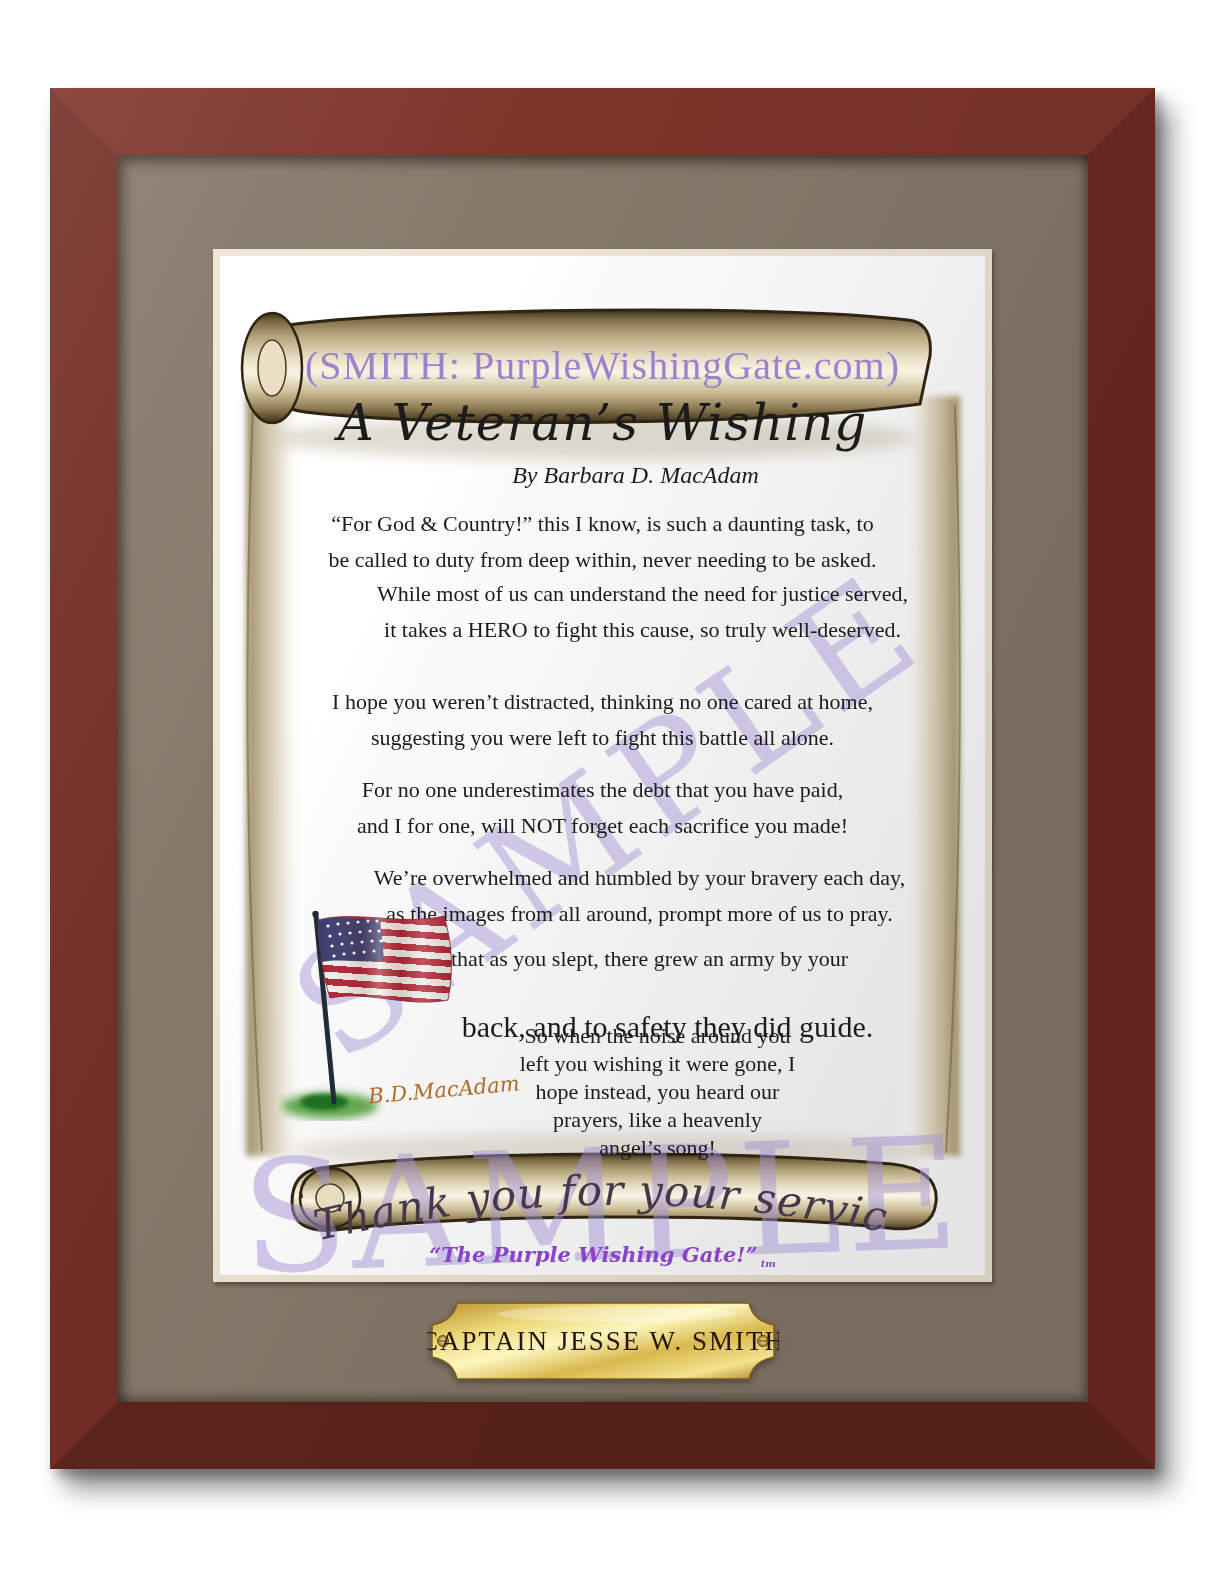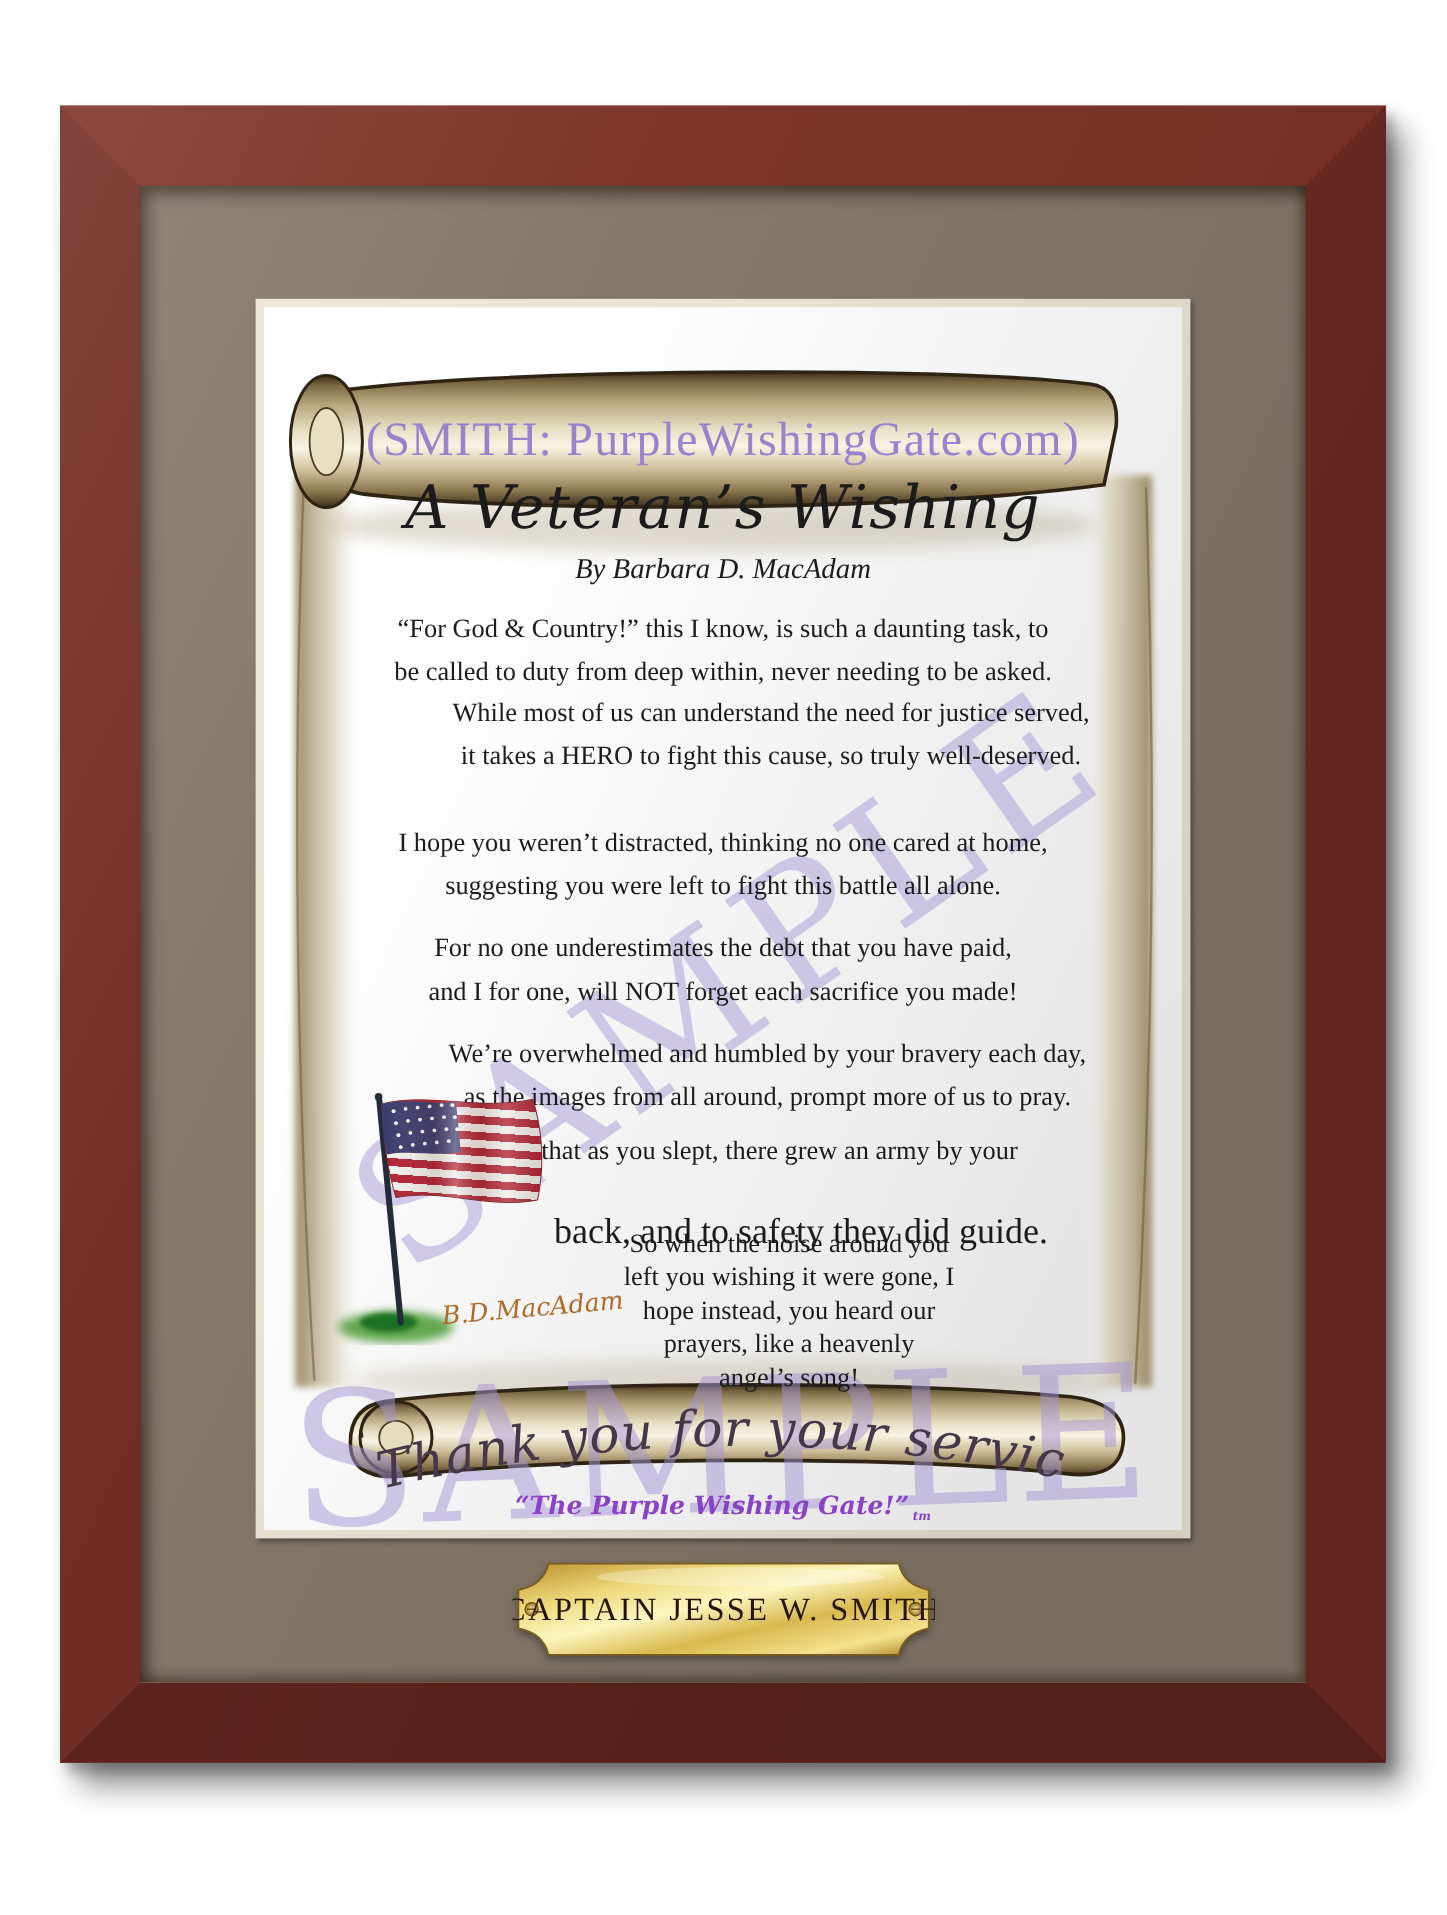--- a/index.html
+++ b/index.html
@@ -41,21 +41,21 @@
   .wm{position:absolute;z-index:2;font-family:"DejaVu Serif",serif;color:rgba(164,148,214,.48);white-space:nowrap;}
   .wm-diag{left:388px;top:560px;font-size:145px;letter-spacing:12px;transform:translate(-50%,-50%) rotate(-35deg);}
   .wm-bottom{left:382px;top:950px;font-size:155px;letter-spacing:4px;transform:translate(-50%,-50%) rotate(-2deg);color:rgba(164,148,214,.5);}
   .wm-top{
     position:absolute;z-index:3;left:0;top:86px;width:100%;text-align:center;
     font-family:"Liberation Serif",serif;font-size:40px;color:#9b82cf;letter-spacing:1px;
   }
 
   .art-text{position:absolute;left:0;width:100%;text-align:center;z-index:3;color:#1b1b1b;}
   .title{top:138px;font-family:"DejaVu Serif",serif;font-style:italic;font-size:50px;letter-spacing:1px;}
-  .byline{top:206px;font-style:italic;font-size:24px;}
+  .byline{top:206px;font-style:italic;font-size:24px;padding-left:33px;}
   .stanza{white-space:pre-line;font-size:22px;line-height:36px;text-align:center;}
   .s1{top:250px;} .s2{top:320px;padding-left:40px;} .s3{top:428px;} .s4{top:516px;} .s5{top:604px;margin-left:37px;}
   .fl1{top:690px;font-size:22px;}
   .fl2{top:722px;font-size:22px;transform:translateX(30px);}
   .fl3{top:754px;font-size:30px;transform:translateX(65px);}
   .s7{top:766px;font-size:22px;line-height:28px;transform:translateX(55px);white-space:pre-line;}
 
   .signature{
     position:absolute;left:148px;top:822px;z-index:4;
     font-family:"DejaVu Serif",serif;font-style:italic;font-size:21px;color:#b06a28;

